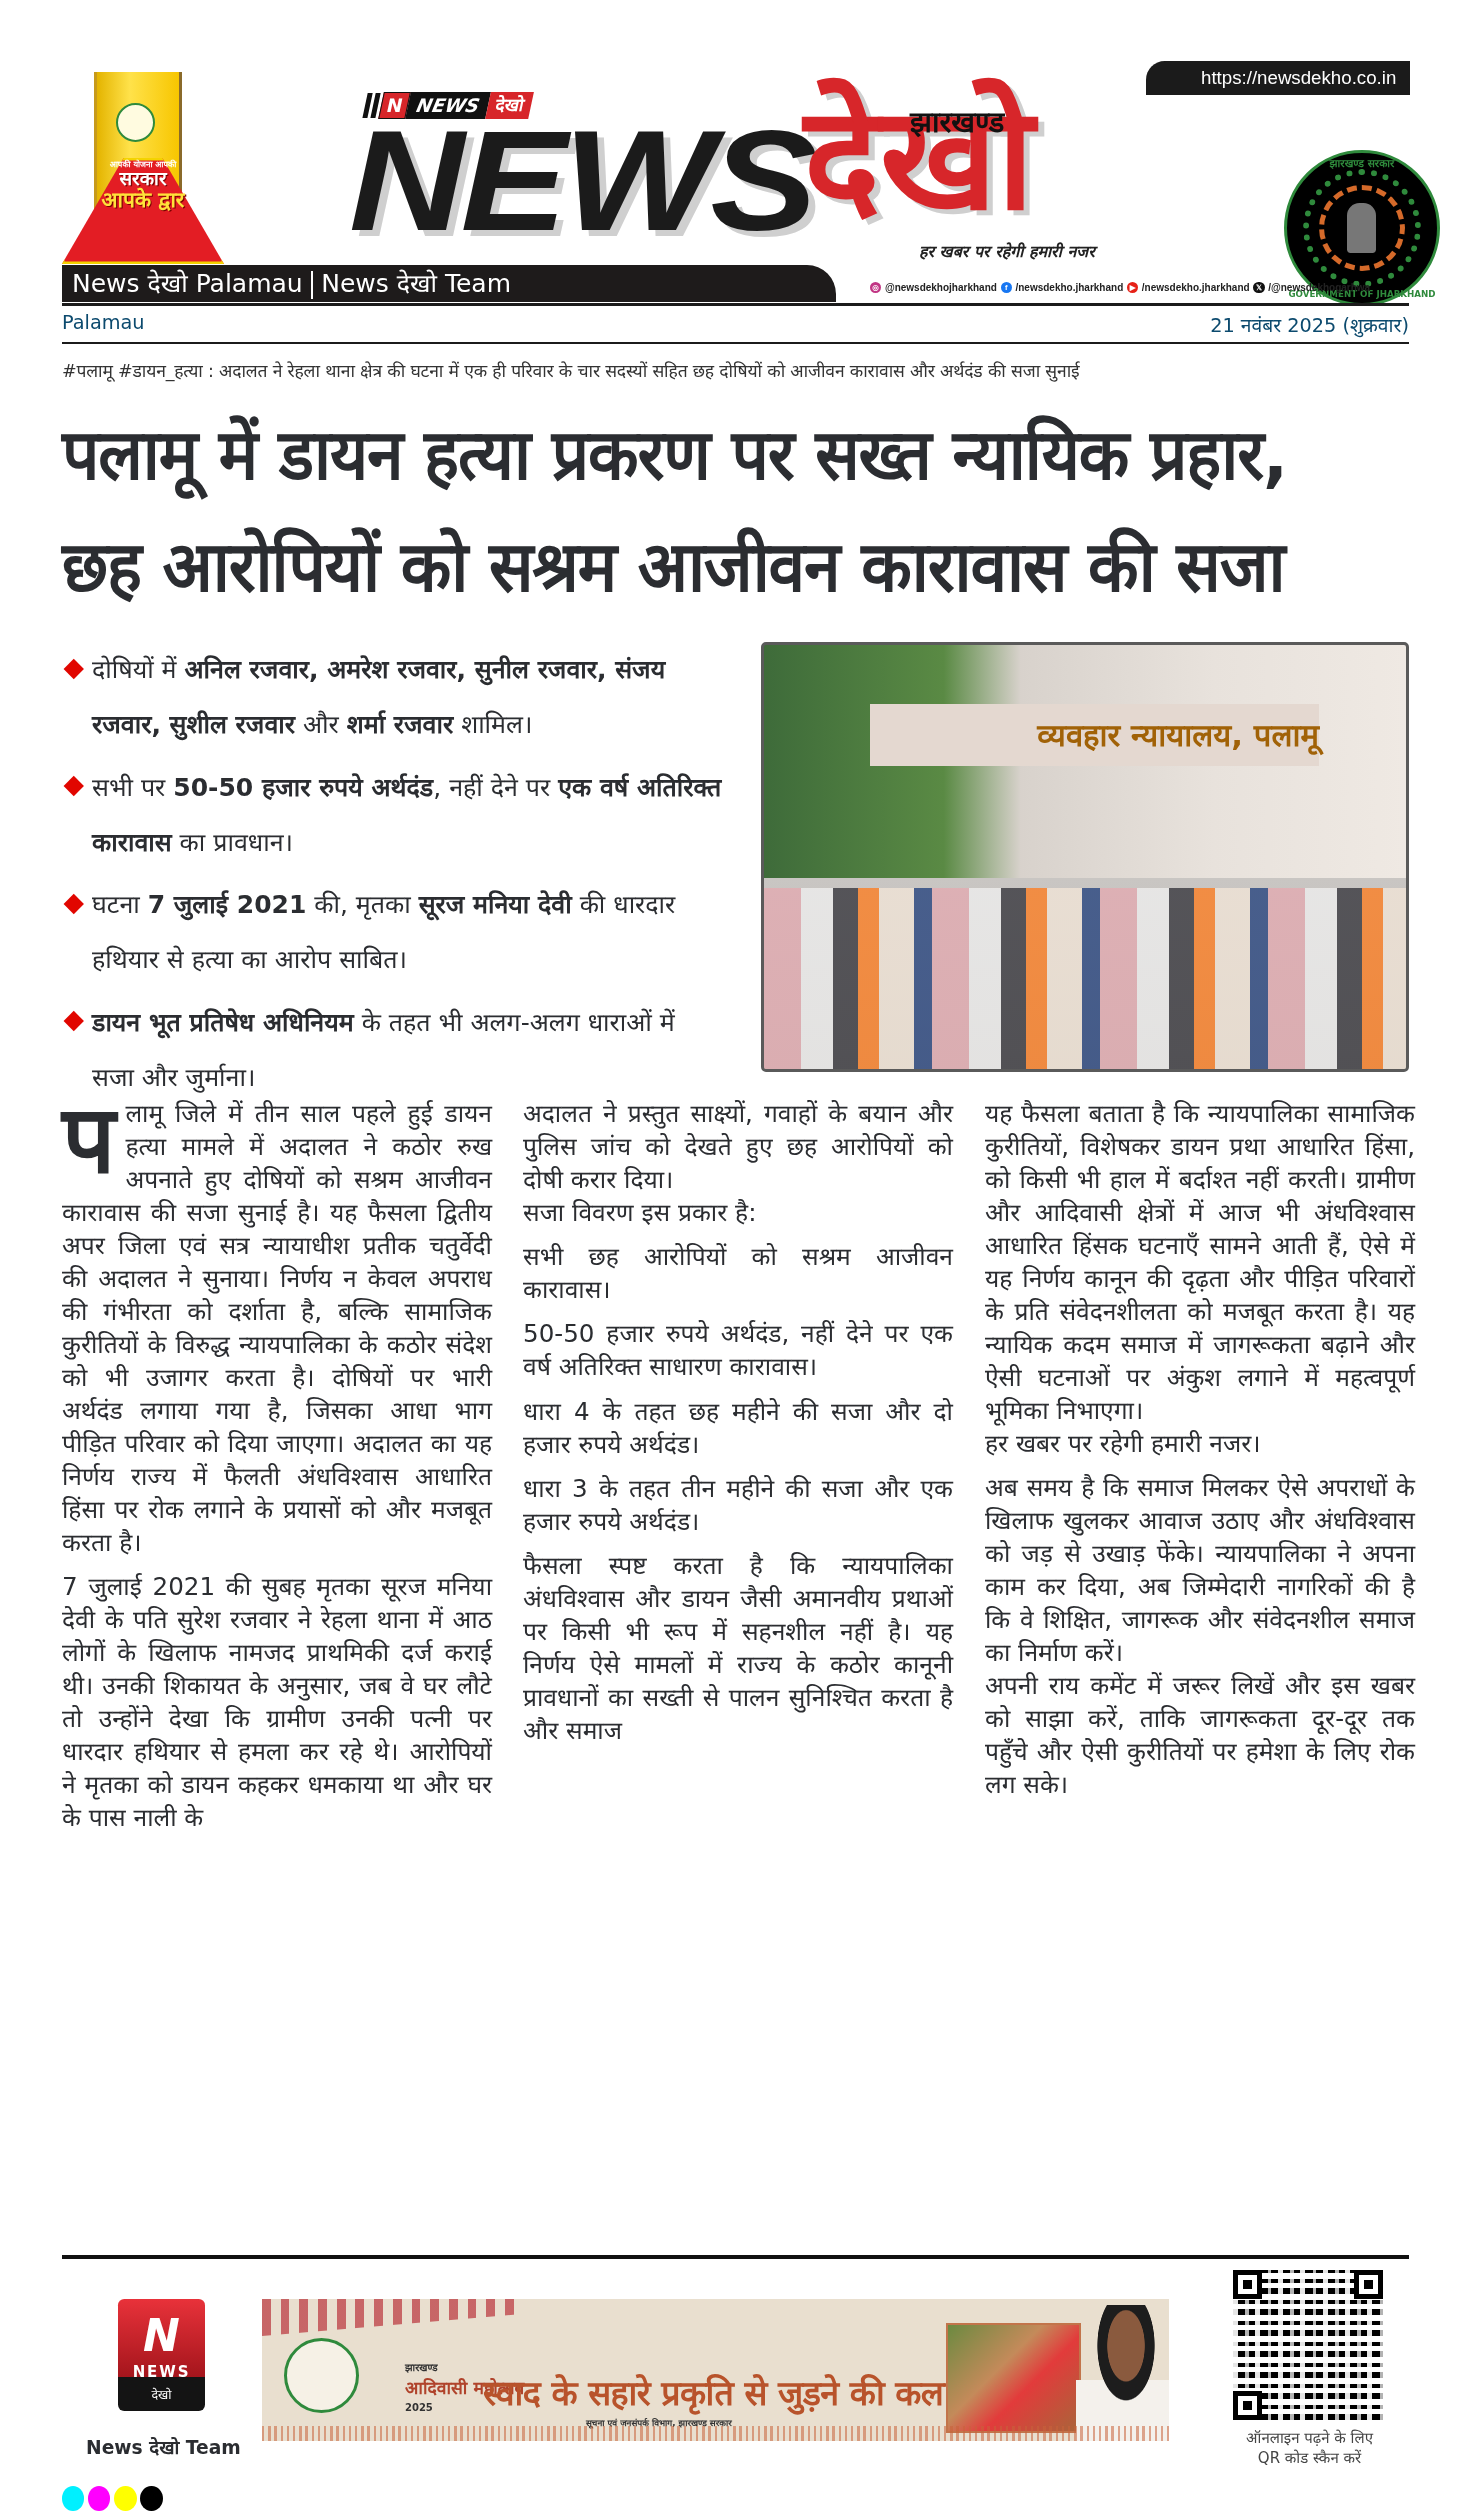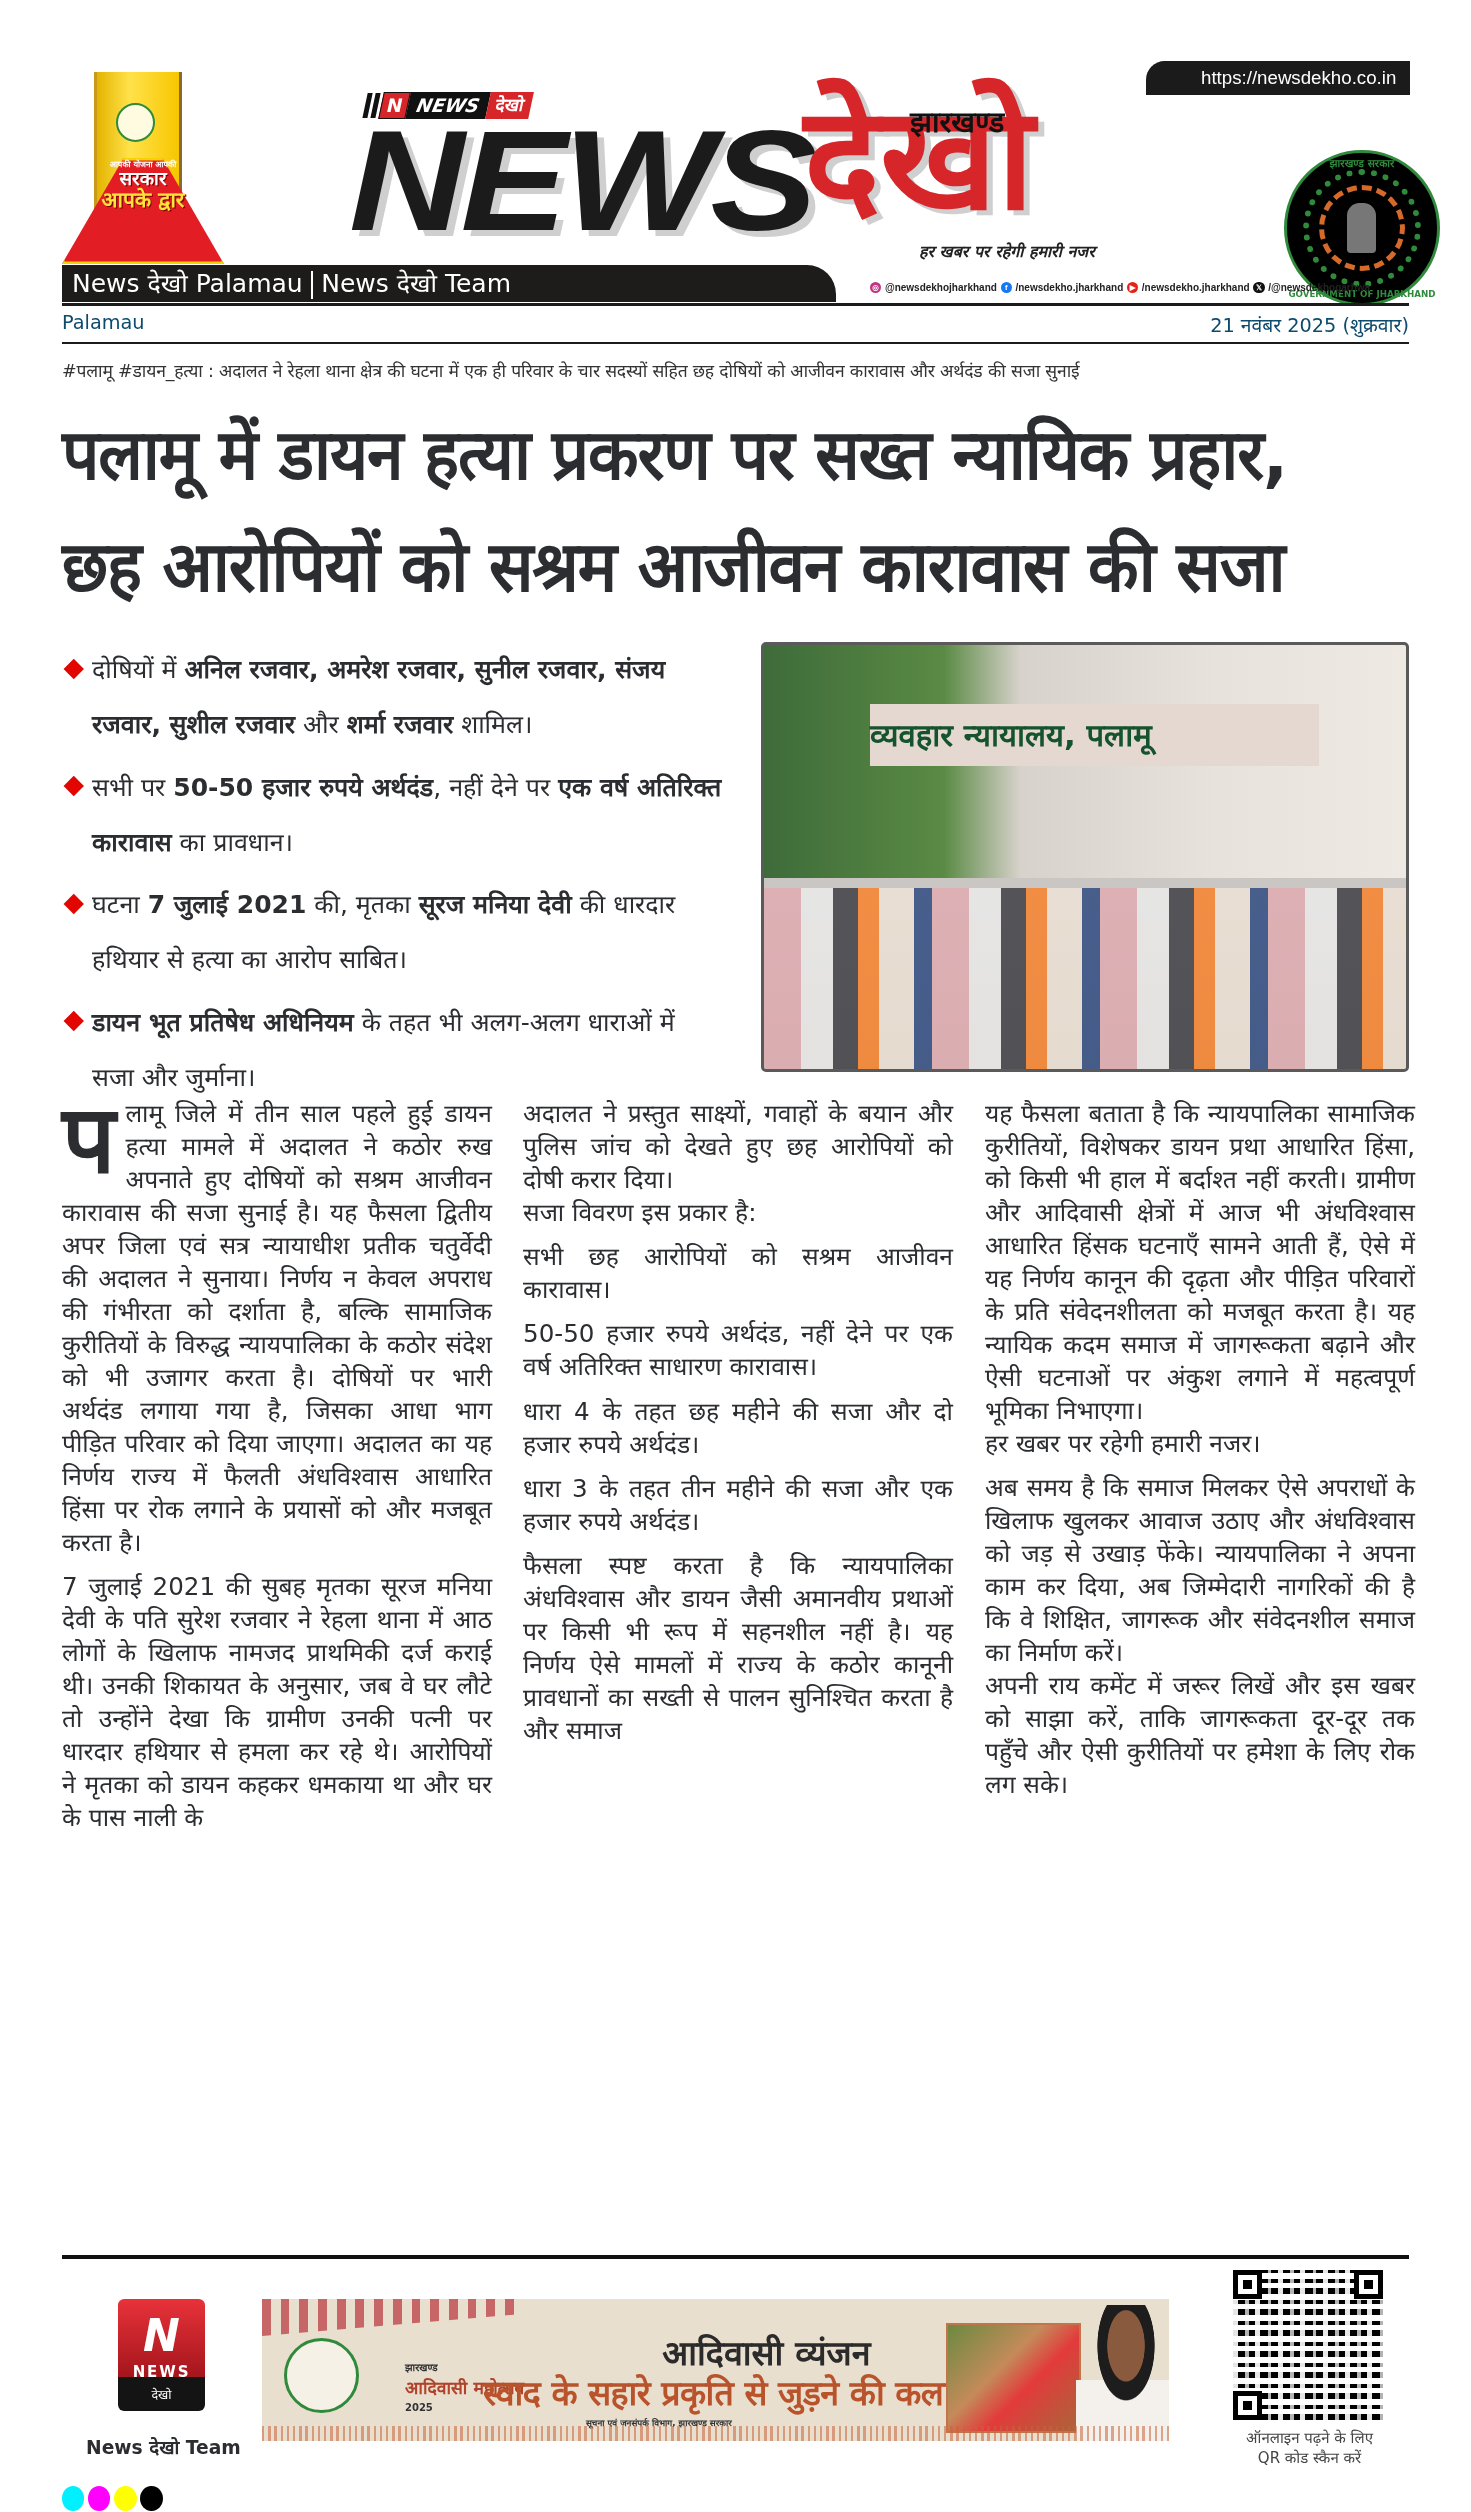--- a/index.html
+++ b/index.html
@@ -72,21 +72,21 @@
   .bullet { position: relative; padding-left: 30px; font-size: 25px; line-height: 55px; color:#2b2d31; margin-bottom: 7.5px; }
   .bullet .diamond { position:absolute; left: 2.5px; top: 17.5px; width: 17.5px; height: 17.5px; background:#e10600; transform: rotate(45deg) scale(0.8); }
   .bullet b { font-weight: bold; }
 
   .photo { left: 761px; top: 642px; width: 648px; height: 430px; border: 3.1px solid #5a5a5a; border-radius: 5px;
     box-sizing: border-box; overflow: hidden;
     background:
       linear-gradient(180deg, rgba(0,0,0,0) 55%, #c9c6c3 55%, #bdb9b4 100%),
       linear-gradient(90deg, #3e6b3a 0%, #5a8a44 28%, #d8d2cc 40%, #e8e2dc 70%, #efe9e3 100%); }
   .photo .sign { position:absolute; left: 106px; top: 59px; width: 449px; height: 62px; background:#e4d8d0;
-    font-weight:bold; font-size: 31px; line-height:62px; color:#14532d; text-align:left; }
+    font-weight:bold; font-size: 31px; line-height:62px; color:#a16207; text-align:right; }
   .photo .crowd { position:absolute; left: 0; right: 0; bottom: 0; height: 181px;
     background: repeating-linear-gradient(90deg, #e4a9b0 0 37px, #f0f0f0 37px 69px, #2e2e35 69px 94px, #ff7a1a 94px 115px, #f3e6d8 115px 150px, #1d3c7a 150px 168px); opacity: 0.75; }
 
   
   .columns { left: 62px; top: 1097px; width: 1347px; height: 1135px; }
   .col { position:absolute; top: 0; width: 430px; font-size: 24.6px; line-height: 33px; color:#2b2d31; text-align: justify; }
   .col p { margin: 0 0 11.2px 0; }
   .col1 { left: 0; } .col2 { left: 461px; } .col3 { left: 923px; }
   .dropcap { float: left; font-weight: bold; font-size: 94px; line-height: 75px; margin: 5px 10px 0 0; color:#2b2d31; }
   .tight { margin-bottom: 0 !important; }
@@ -258,21 +258,20 @@
 </div>
 
 <div class="abs ad-banner">
   <div class="bunting"></div>
   <div class="seal"></div>
   <div class="fest">
     <small>झारखण्ड</small>
     <span>आदिवासी महोत्सव</span>
     <small>2025</small>
   </div>
-  <div class="t1">आदिवासी व्यंजन</div>
   <div class="t2">स्वाद के सहारे प्रकृति से जुड़ने की कला</div>
   <div class="t3">सूचना एवं जनसंपर्क विभाग, झारखण्ड सरकार</div>
   <div class="foodpic"></div>
   <div class="person"></div>
   <div class="bottom-pattern"></div>
 </div>
 
 <div class="abs qr">
   <span class="fp" style="left:0;top:0"></span>
   <span class="fp" style="right:0;top:0"></span>

